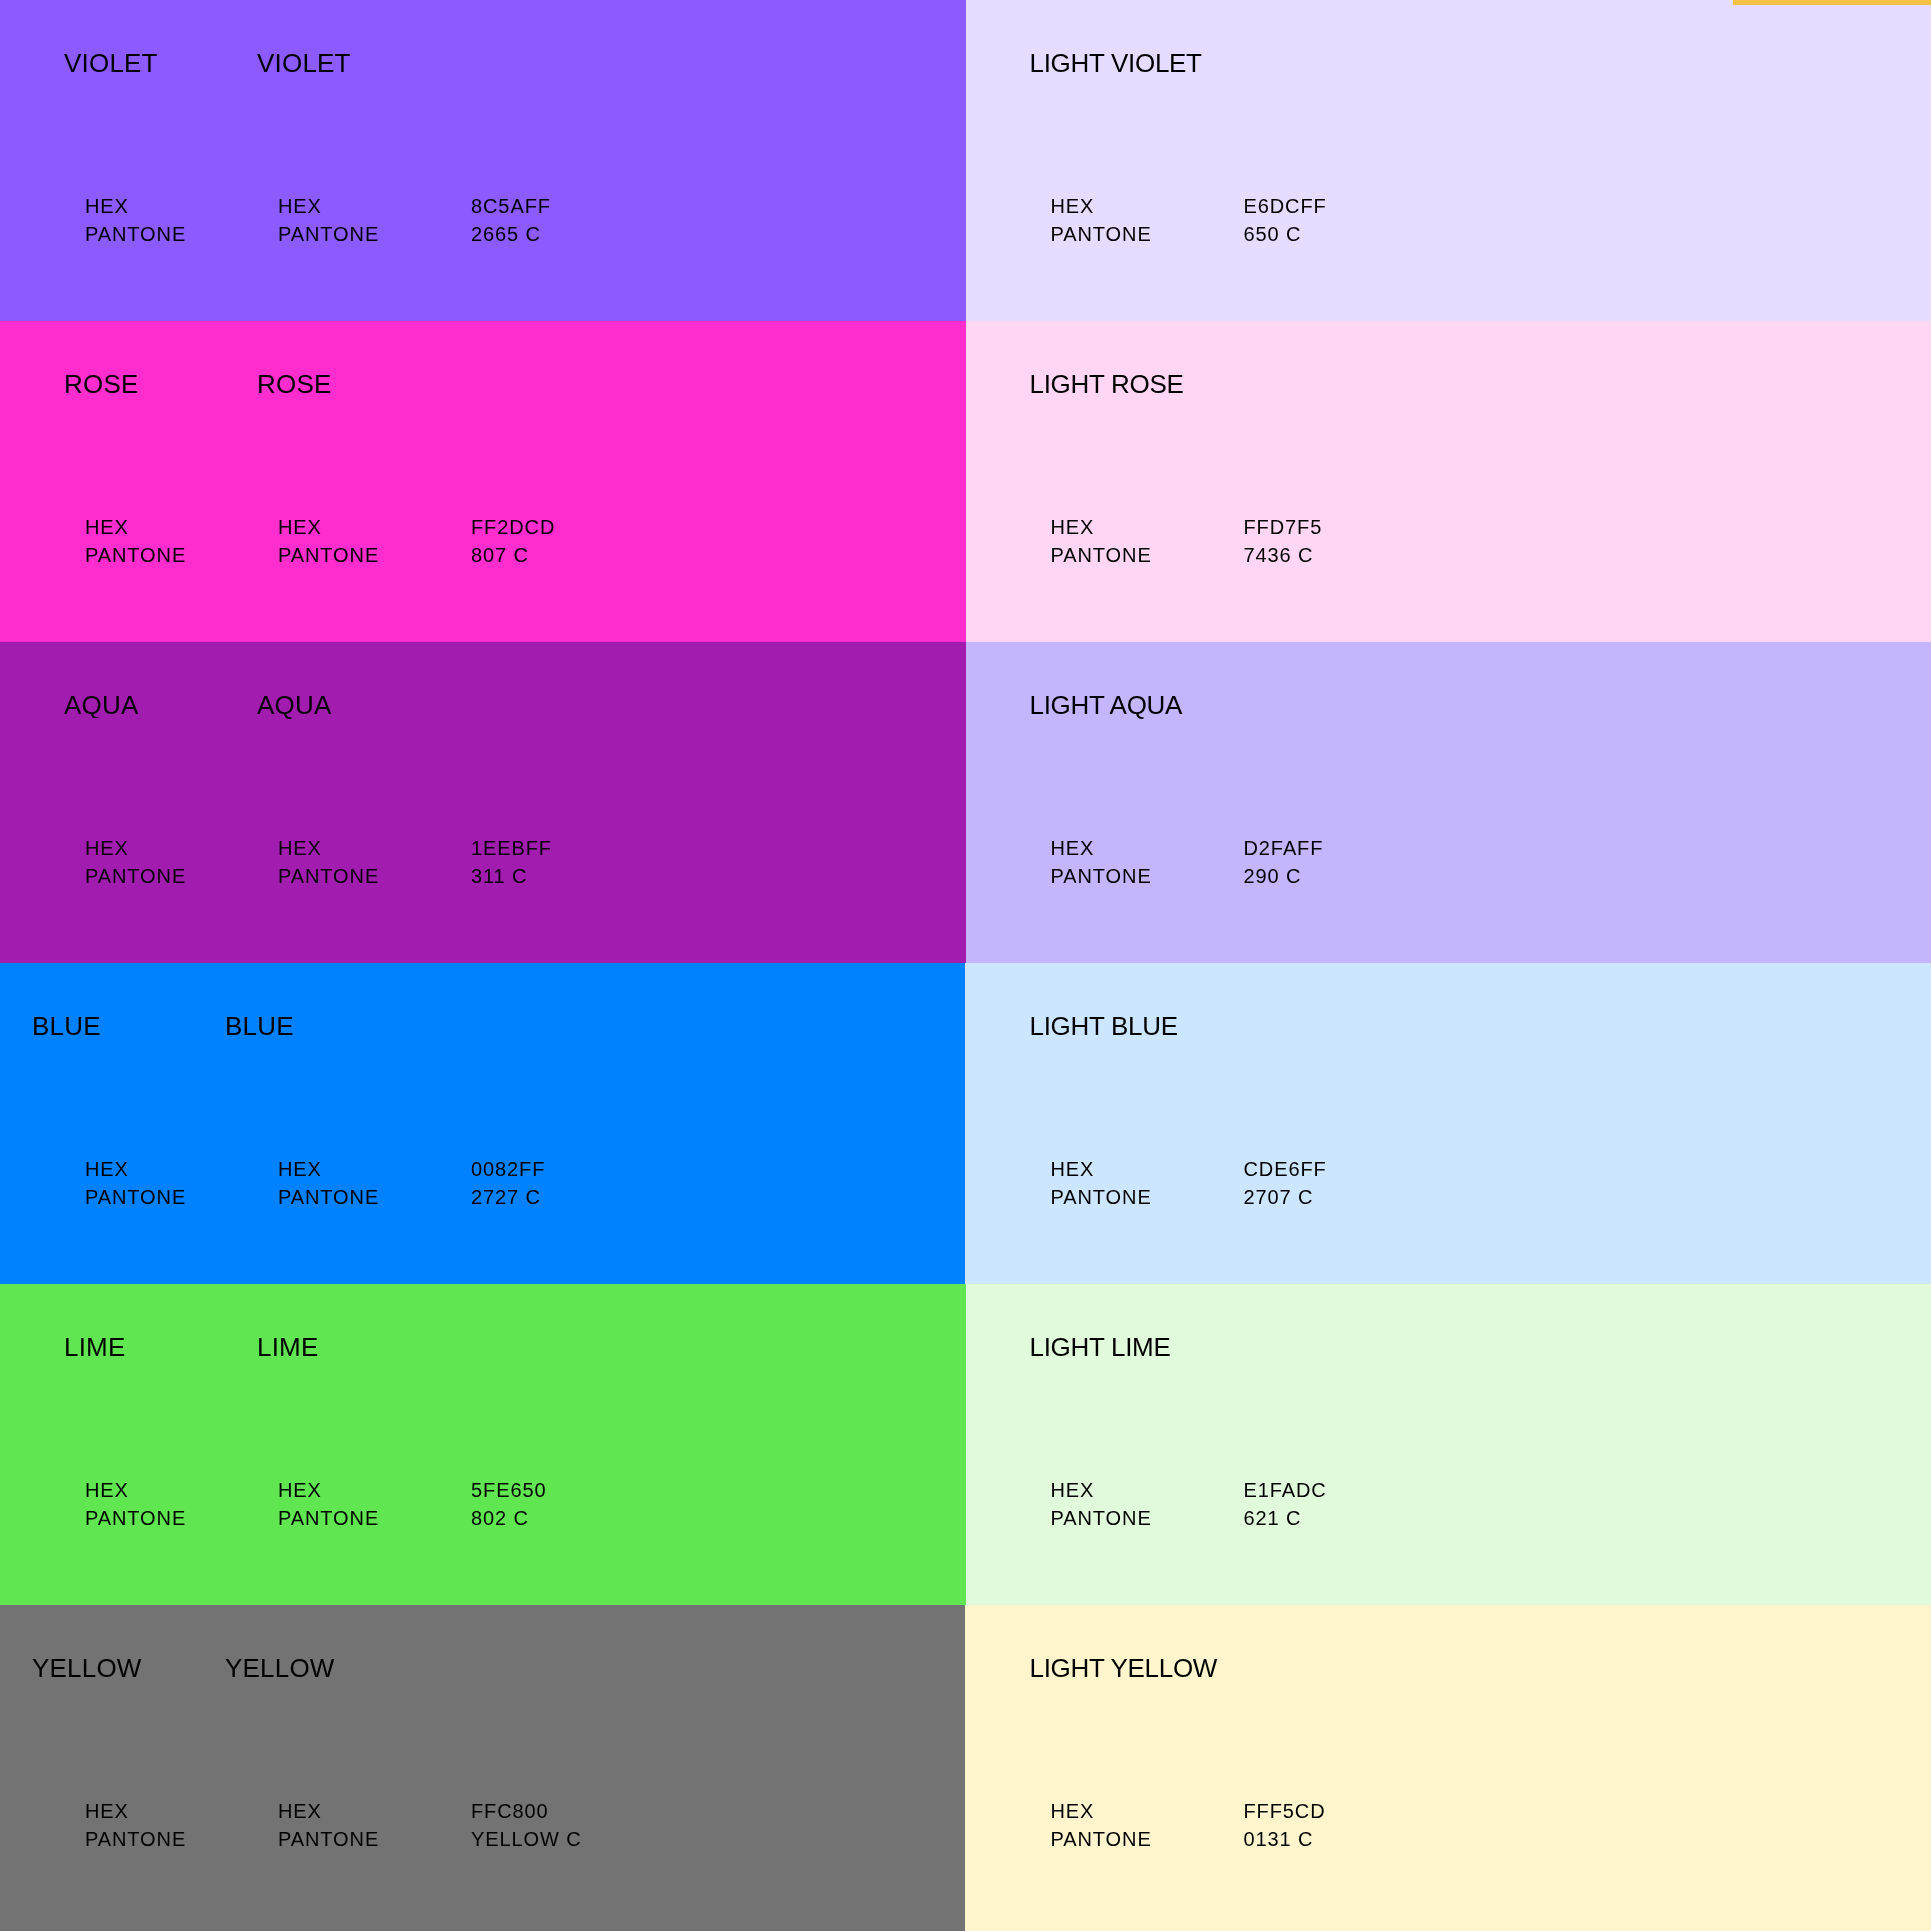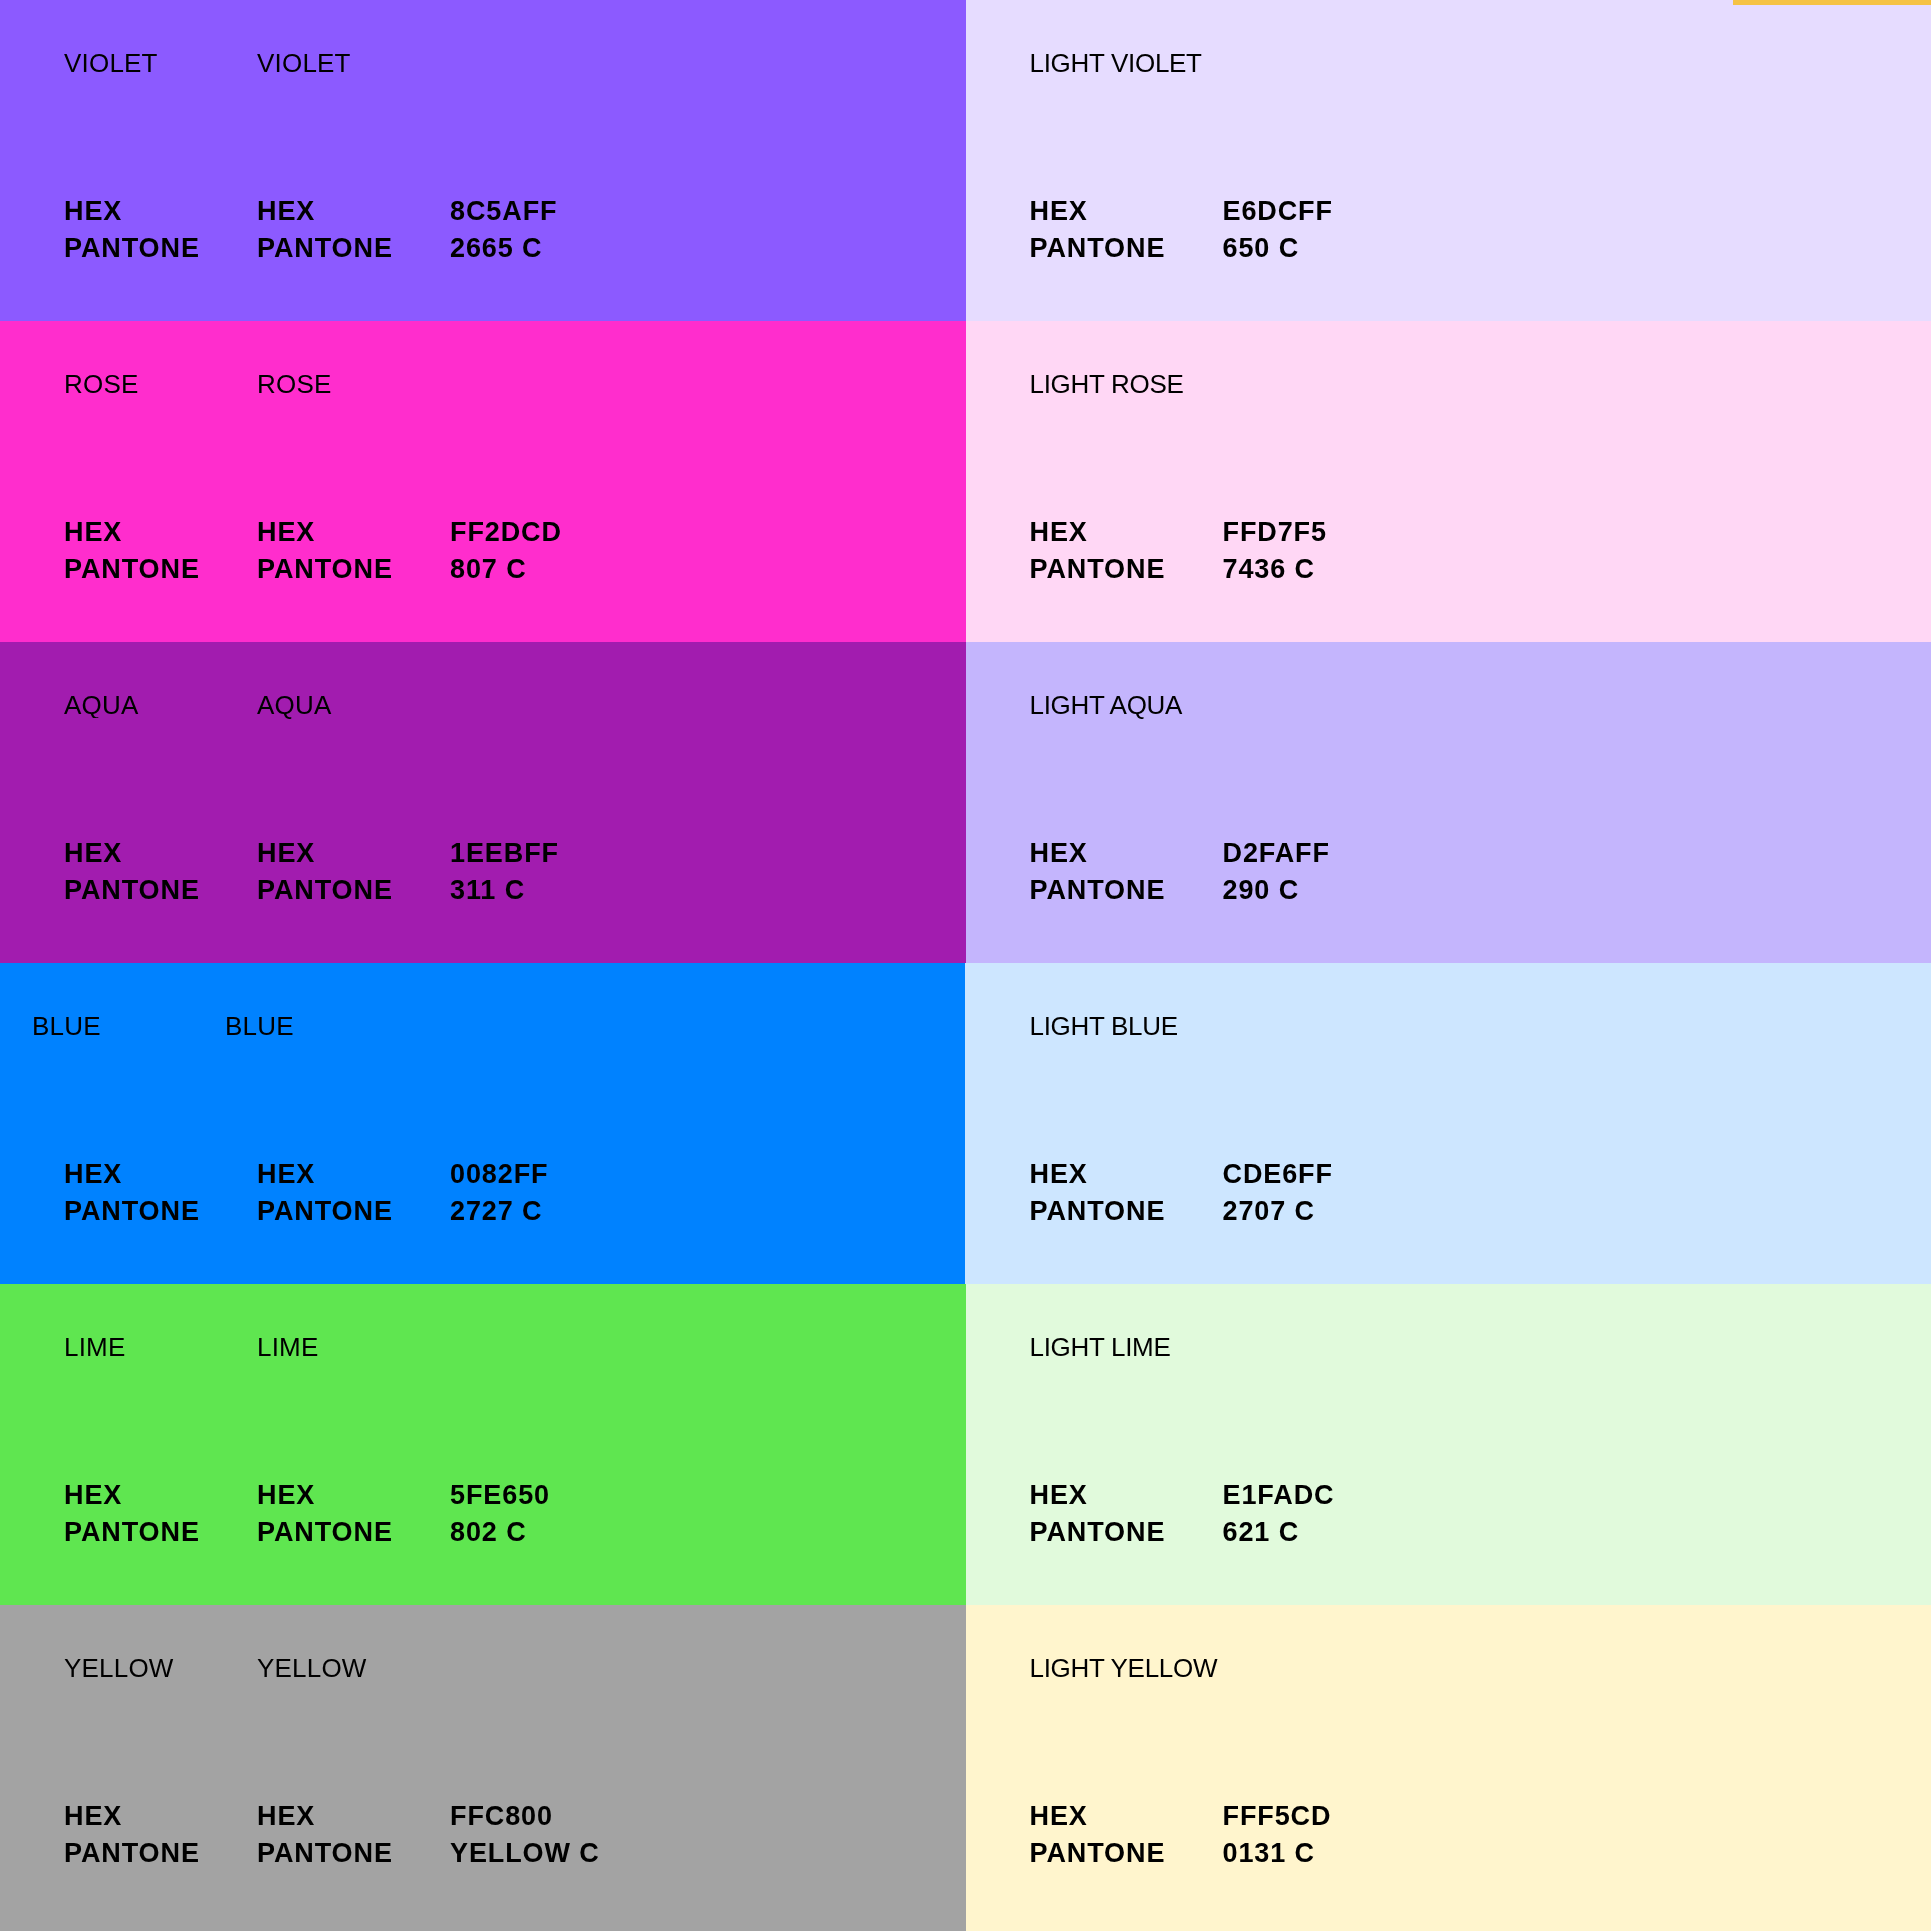--- a/index.html
+++ b/index.html
@@ -74,26 +74,27 @@
     top:193px;
     display:flex;
     align-items:flex-start;
   }
   .spec-col {
     flex:0 0 193px;
     width:193px;
   }
   .spec-col--value { flex:0 0 auto; width:auto; }
   .spec-line {
-    font-size:27px;
-    font-weight:700;
+    font-size:20px;
+    font-weight:400;
     letter-spacing:0.9px;
     color:#000000;
     line-height:1.38;
     white-space:nowrap;
+    margin-left:21px;
   }
 </style>
 </head>
 <body>
 
 <div class="palette">
 
   <div class="top-rule" style="background: rgb(245, 194, 69);"></div>
 
   <div class="swatch-row">
@@ -310,21 +311,21 @@
         </div>
         <div class="spec-col spec-col--value">
           <div class="spec-line">E1FADC</div>
           <div class="spec-line">621 C</div>
         </div>
       </div>
     </div>
   </div>
 
   <div class="swatch-row">
-    <div class="swatch swatch--primary" style="background-color: #a3a3a3;">
+    <div class="swatch swatch--primary" style="background-color: #737373; padding-left: 32px;">
       <div class="name-row">
         <div class="name-cell">
           <span class="color-name">YELLOW</span>
         </div>
         <div class="name-cell name-cell--wide">
           <span class="color-name">YELLOW</span>
         </div>
       </div>
       <div class="spec-block">
         <div class="spec-col">

